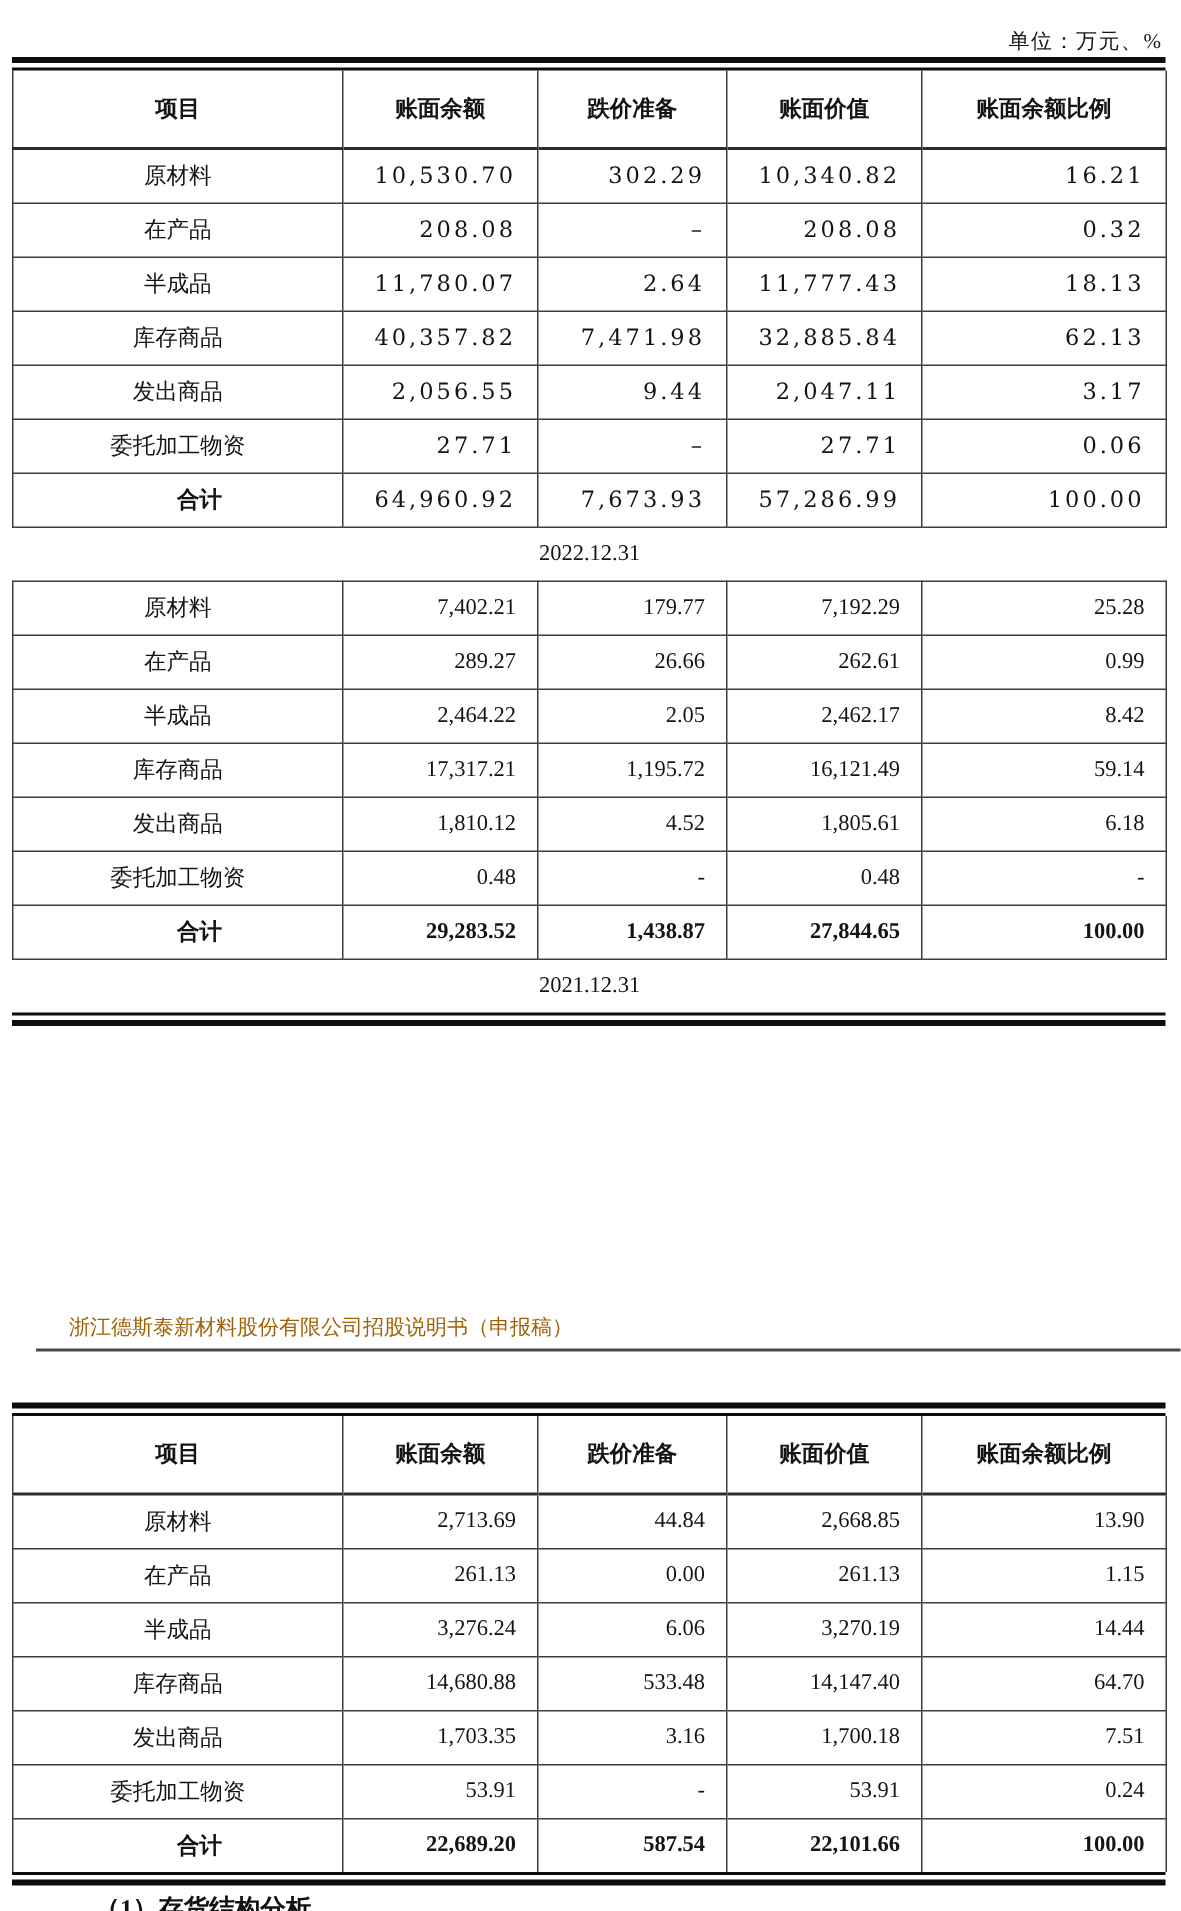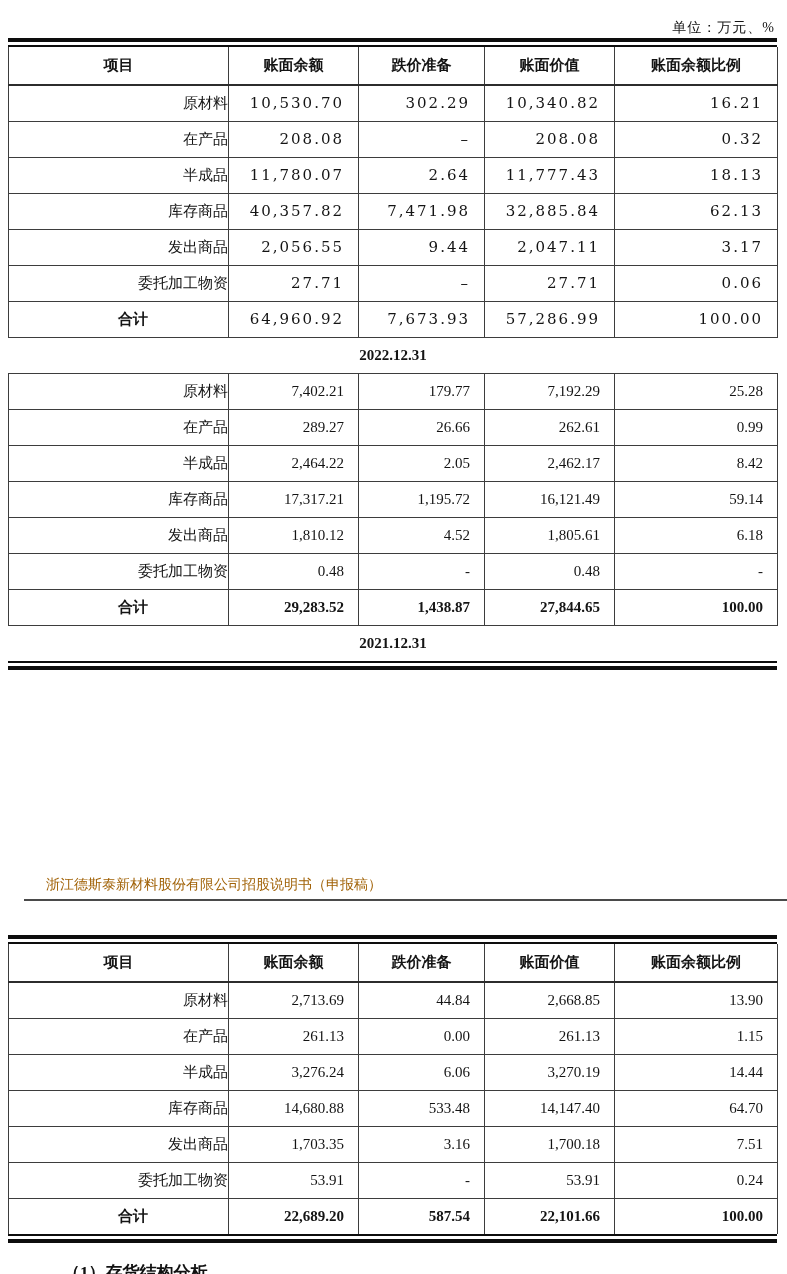--- a/index.html
+++ b/index.html
@@ -26,36 +26,36 @@
   .rule-bottom { height: 9px; border-top: 2px solid #0d0d0d; border-bottom: 4px solid #0d0d0d; }
 
   table { width: 769px; border-collapse: collapse; table-layout: fixed; }
   th, td {
     border: 1px solid #3d3d3d;
     height: 36px; padding: 0;
     font-size: 15px;
     overflow: hidden; white-space: nowrap;
   }
   thead th {
-    height: 38px; font-weight: bold; text-align: center;
+    height: 52px; font-weight: bold; text-align: center;
     border-top: none; border-bottom: 2px solid #2c2c2c;
   }
   tbody:last-child tr:last-child td { border-bottom: none; }
 
-  td.item        { text-align: right; }
+  td.item        { text-align: center; }
   td.num         { text-align: right; padding-right: 14px; }
   td.total-label { text-align: center; font-weight: bold; padding-left: 29px; }
   tr.date-row td { text-align: center; border-left: none; border-right: none; }
 
   
   .sec-kai td { font-family: "DejaVu Serif", serif; }
   .sec-kai td.num, .sec-kai tr.date-row td { letter-spacing: 2px; }
   
   .sec-times td { font-family: "Liberation Serif", serif; }
-  .sec-times tr.date-row td  { font-weight: bold; }
+  .sec-times tr.date-row td  { font-weight: normal; }
   .sec-times tr.total-row td { font-weight: bold; }
 
   .page-header {
     position: absolute; top: 876px; left: 24px; width: 769px;
     display: flex; align-items: flex-end;
     font-size: 14px; color: #a16207;
     border-bottom: 2px solid #4a4a4a;
     padding: 0 14px 5px 22px;
   }
 

